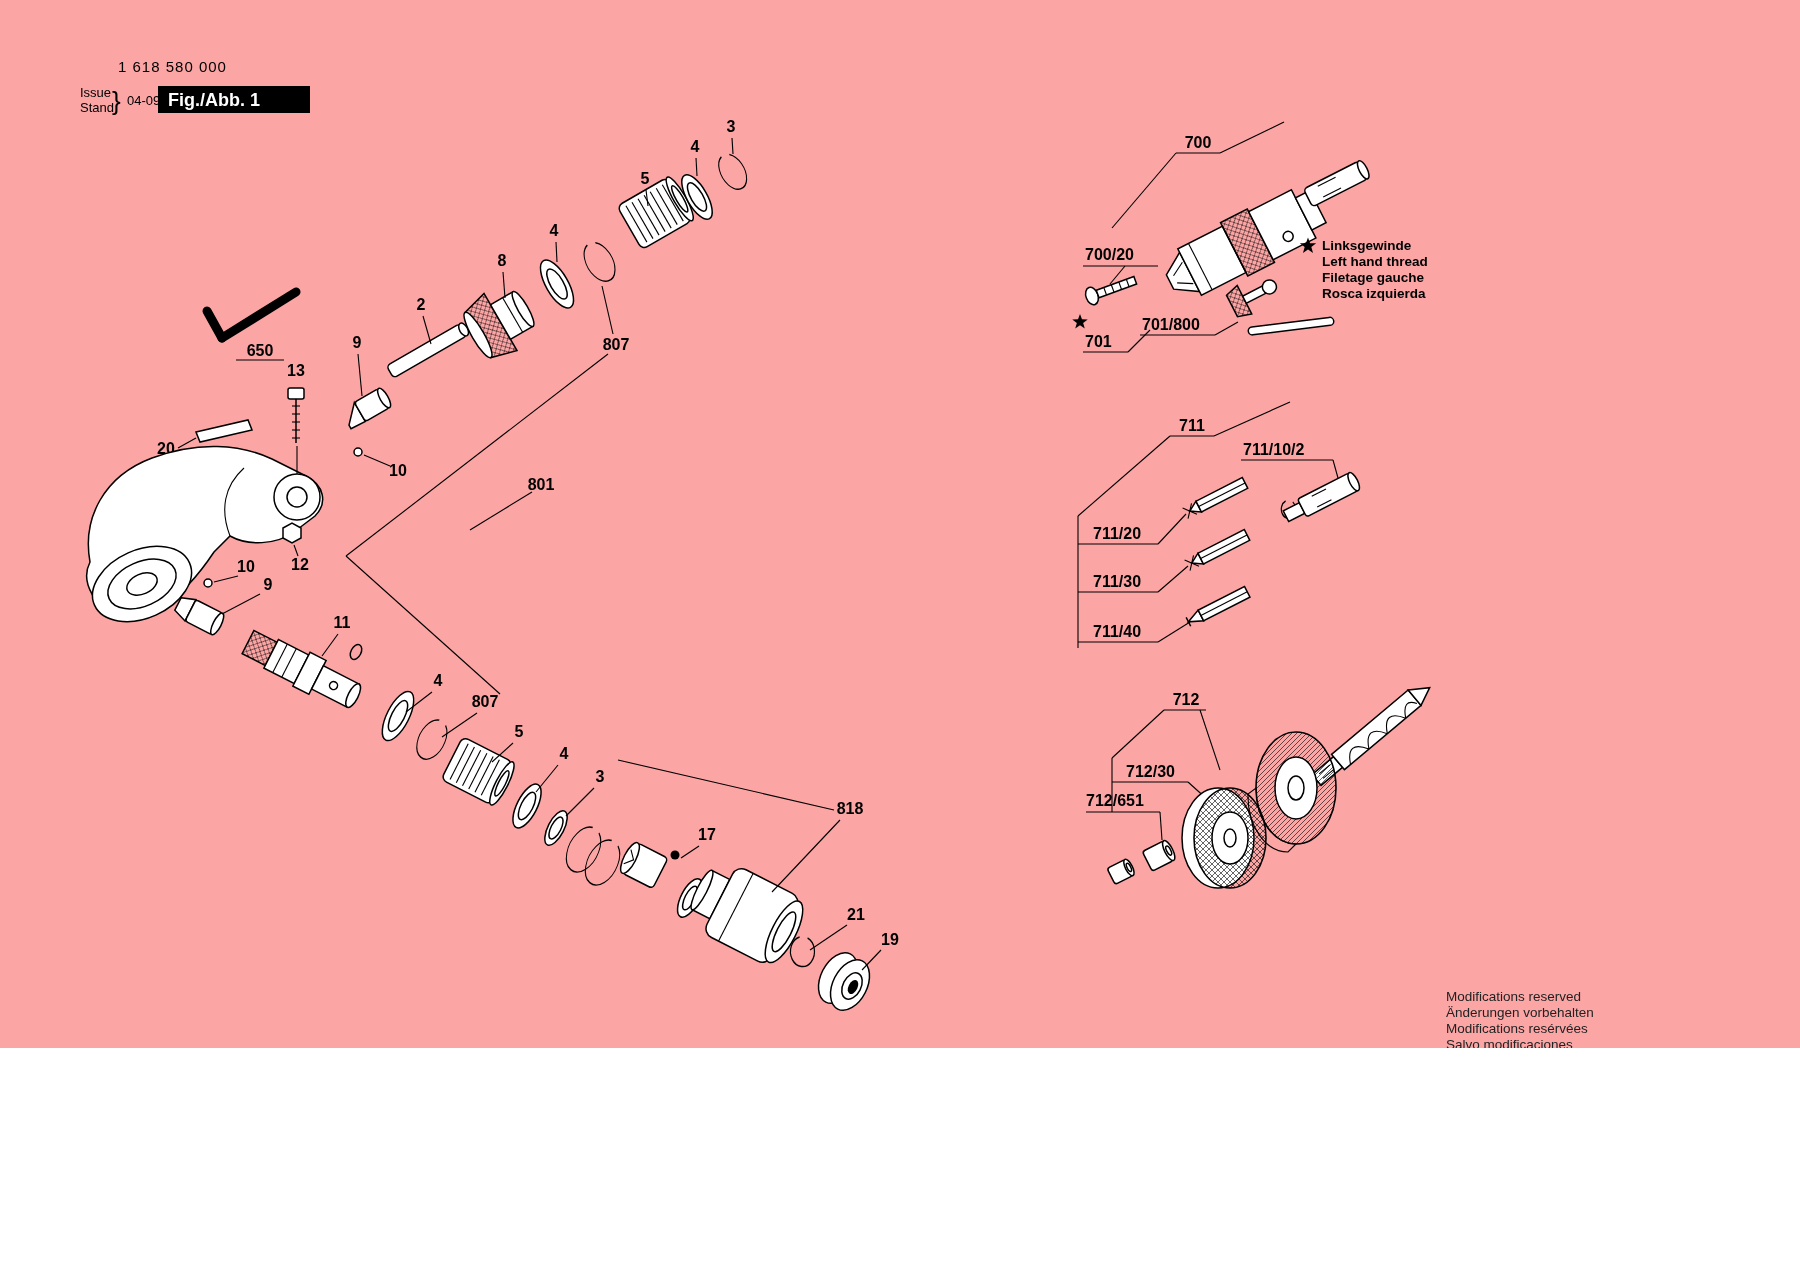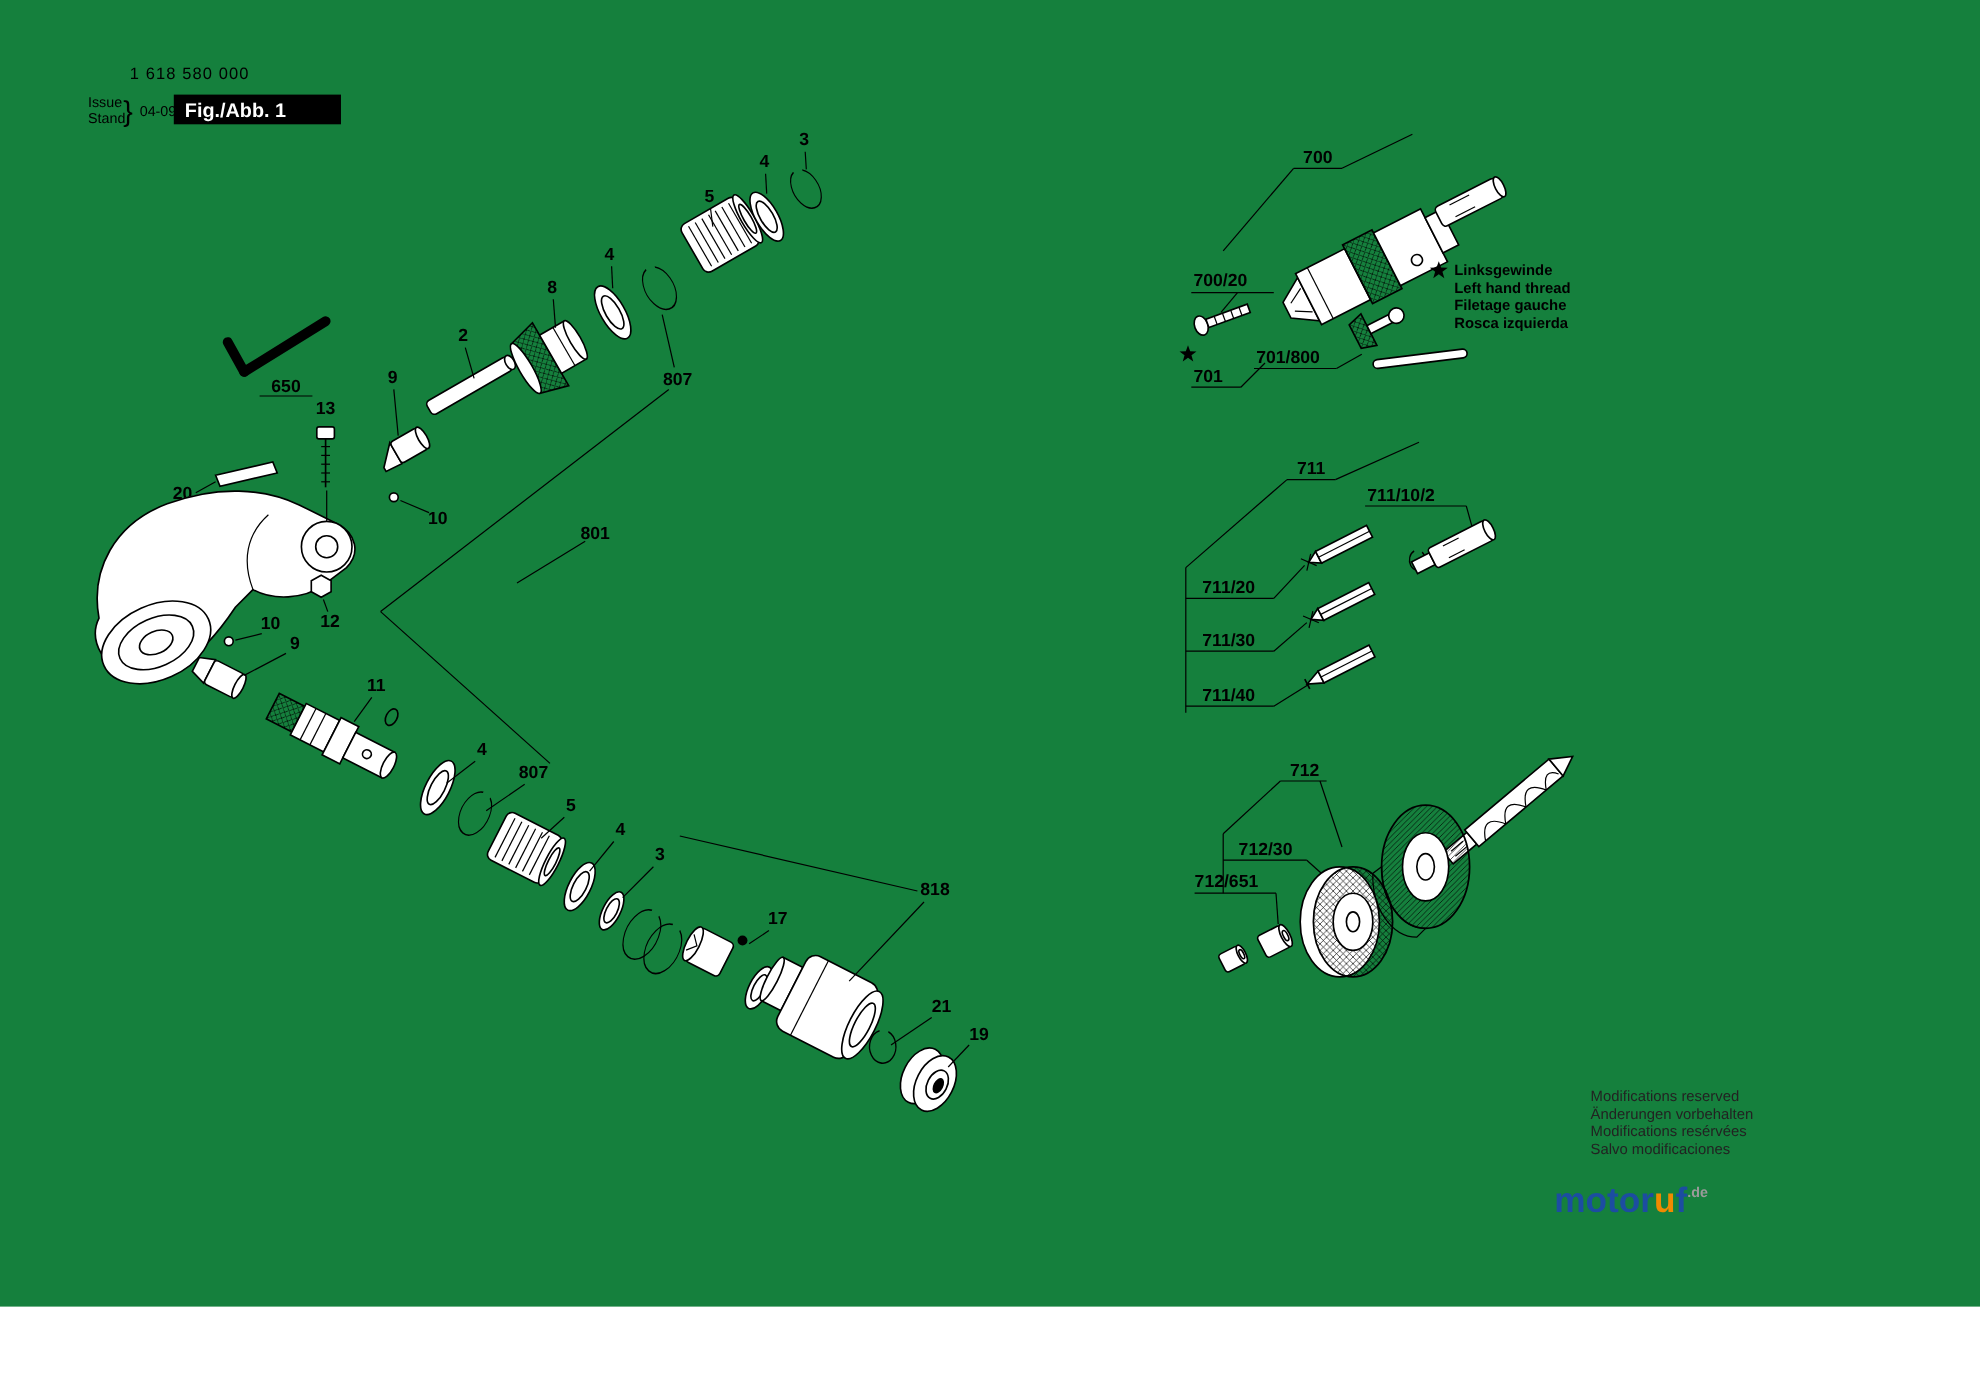--- a/index.html
+++ b/index.html
@@ -1,16 +1,16 @@
 <!DOCTYPE html>
 <html><head>
 <meta charset="utf-8">
 <style>
   html,body{margin:0;padding:0;background:#fff;}
-  .stage{position:relative;width:1800px;height:1188px;background:#15803d;overflow:hidden;}
+  .stage{position:relative;width:1800px;height:1048px;background:#fca5a5;overflow:hidden;}
   svg{display:block;}
   .lbl{font:bold 16px "Liberation Sans","DejaVu Sans",sans-serif;fill:#000;}
   .hdr{font:13px "Liberation Sans","DejaVu Sans",sans-serif;fill:#000;}
   .pn{font:15px "Liberation Sans","DejaVu Sans",sans-serif;fill:#000;letter-spacing:1px;}
   .fig{font:bold 18px "Liberation Sans","DejaVu Sans",sans-serif;fill:#fff;}
   .note{font:bold 13.5px "Liberation Sans","DejaVu Sans",sans-serif;fill:#000;}
   .foot{font:13.5px "Liberation Sans","DejaVu Sans",sans-serif;fill:#222;}
   .d{fill:none;stroke:#000;stroke-width:1.5;}
   .df{fill:#fff;stroke:#000;stroke-width:1.5;}
   .thin{fill:none;stroke:#000;stroke-width:1.1;}

